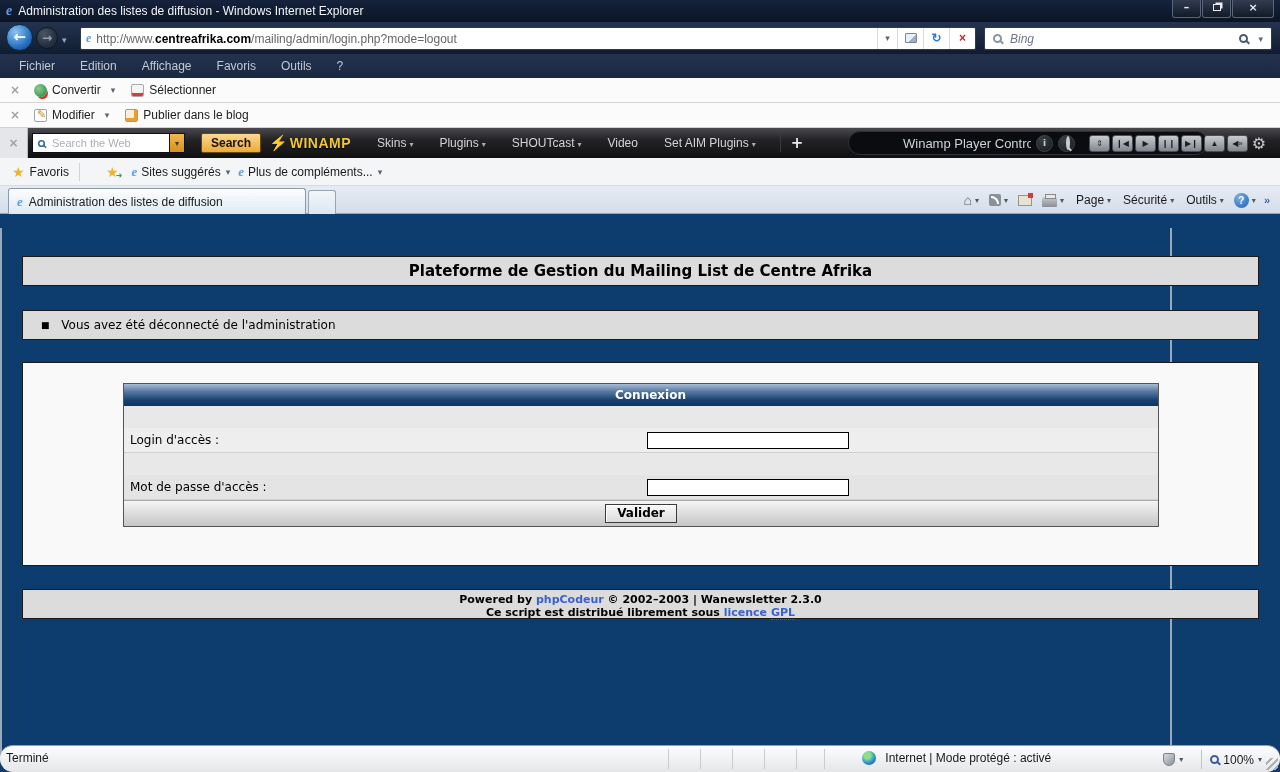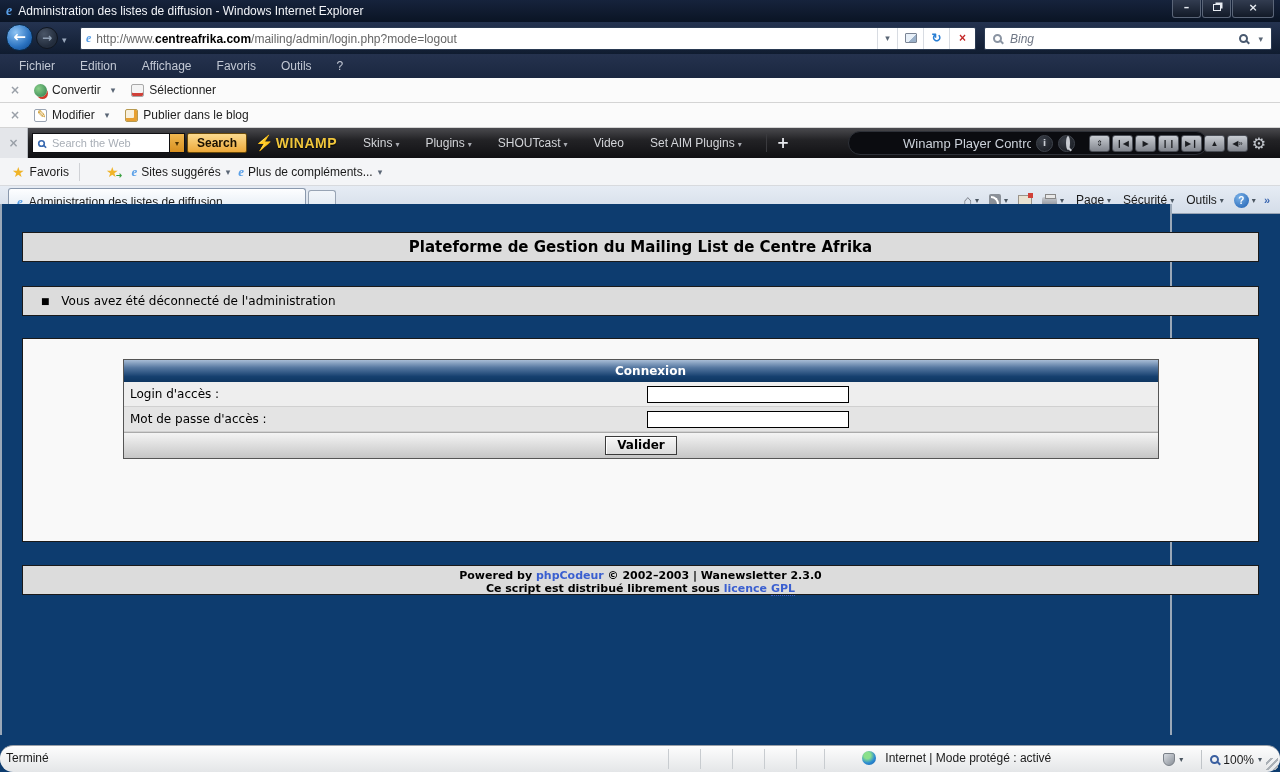--- a/index.html
+++ b/index.html
@@ -73,21 +73,21 @@
     background:linear-gradient(#4a4a4e,#232326 40%,#101013); display:flex; align-items:center; }
   .wa-x { width:28px; height:30px; background:#e4e6ea; border-right:1px solid #b8bcc2;
     color:#9aa0a8; font:bold 12px "DejaVu Sans",sans-serif; text-align:center; line-height:30px; flex:none; }
   .wa-search { width:138px; height:20px; background:#fff; border:1px solid #101013; margin-left:4px;
     display:flex; align-items:center; flex:none; }
   .wa-search .mag { transform:scale(.8); margin-left:4px; border-color:#3a6ab0; } .wa-search .mag::after{ background:#3a6ab0; }
   .wa-search input { border:none; outline:none; width:100px; font-size:11px; color:#9aa0a8; margin-left:6px; }
   .wa-search input::placeholder { color:#a8aeb6; }
   .wa-caretbtn { width:15px; height:20px; background:linear-gradient(#f0b850,#d89020); border:1px solid #101013; border-left:none;
     color:#4a3000; font-size:8px; text-align:center; line-height:20px; flex:none; }
-  .wa-searchbtn { height:20px; padding:0 9px; margin-left:2px; background:linear-gradient(#fbda8e,#eda93a);
+  .wa-searchbtn { height:20px; padding:0 9px; margin-left:16px; background:linear-gradient(#fbda8e,#eda93a);
     border:1px solid #6a4a08; border-radius:2px; color:#1a1000; font:bold 12px "Liberation Sans",sans-serif; line-height:18px; flex:none; }
   .wa-brand { display:flex; align-items:center; margin-left:8px; flex:none; }
   .wa-bolt { color:#f5b60a; font-size:15px; margin-right:2px; }
   .wa-logo { color:#f0c63c; font:bold 14px "Liberation Sans",sans-serif; letter-spacing:.5px;
     text-shadow:0 1px 1px #000; }
   .wa-menu { color:#d2d4d8; font-size:12px; margin-left:26px; white-space:nowrap; }
   .wa-menu .c { font-size:8px; color:#a8aab0; margin-left:3px; }
   .wa-plus { color:#e8eaee; font:bold 15px "DejaVu Sans",sans-serif; margin-left:24px; padding:0 10px; border-left:1px solid #3a3a3e; }
   .wa-pill { position:absolute; right:72px; top:3px; width:360px; height:24px; background:#0b0c10;
     border:1px solid #2e3138; border-radius:12px; display:flex; align-items:center; }
@@ -130,31 +130,31 @@
   .mail-ic::after { content:""; position:absolute; right:-2px; top:-3px; width:5px; height:5px; background:#d04038; }
   .print-ic { display:inline-block; width:15px; height:10px; background:linear-gradient(#c8ccd2,#888c94); border-radius:2px 2px 1px 1px; position:relative; margin-top:3px; }
   .print-ic::before { content:""; position:absolute; top:-3px; left:3px; width:9px; height:3px; background:#e8e8e8; border:1px solid #888; }
   .help-ic { display:inline-block; width:15px; height:15px; border-radius:50%;
     background:radial-gradient(circle at 35% 30%,#7ab2e8,#1a5cb0); color:#fff; font:bold 10px "Liberation Sans",sans-serif;
     text-align:center; line-height:15px; }
   .chev2 { color:#3a66b0; font-weight:bold; font-size:11px; margin-left:8px; }
   .cmd-label { margin-left:12px; }
 
   
-  .content { position:absolute; top:204px; left:0; width:1172px; height:531px; background:#0d3c6f;
+  .content { position:absolute; top:228px; left:0; width:1172px; height:531px; background:#0d3c6f;
     border-left:2px solid #9aa8b8; border-right:2px solid #9aa8b8; font-family:"DejaVu Sans",sans-serif; }
   .gbar { position:absolute; left:20px; width:1237px; background:#dcdcdc; border:1px solid #1a1a1a; }
   .pg-title { top:28px; height:30px; text-align:center; font:bold 15px "DejaVu Sans",sans-serif; line-height:28px; color:#000; }
   .pg-msg { top:82px; height:30px; font-size:12px; color:#000; line-height:28px; padding-left:18px; }
   .pg-msg .blt { font-size:9px; vertical-align:1px; margin-right:8px; }
   .panel { top:134px; height:204px; background:#f9f9f9; }
   .form { position:absolute; left:100px; top:20px; width:1036px; border:1px solid #555; background:#e8e8e8; }
   .form-h { height:22px; background:linear-gradient(#a8bdd6,#5577a0 35%,#16406f 75%,#0d3560);
     color:#fff; font:bold 12px "DejaVu Sans",sans-serif; text-align:center; line-height:22px;padding-left:19px; }
-  .frow { display:flex; height:25px; align-items:center; font-size:12px; color:#000; border-bottom:1px solid #d0d0d0; }
+  .frow { display:flex; height:25px; align-items:center; font-size:12px; color:#000; border-bottom:1px solid #d0d0d0;margin-top:22px; }
   .frow.r1 { background:#eeeeee; } .frow.r2 { background:#e4e4e4; }
   .frow .flab { width:523px; padding-left:6px; flex:none; }
   .frow input { width:202px; height:17px; border:1px solid #000; background:#fff; font-size:12px; padding:0 2px; }
   .fmid { height:70px; background:#d9d9d9; text-align:center; font-size:12px; color:#000; padding-top:19px; }
   .fmid .cb { display:inline-block; width:12px; height:12px; background:#fff; border:1px solid #8a8a8a;
     box-shadow:inset 1px 1px 0 #c8c8c8; vertical-align:-2px; margin-right:7px; }
   .fmid a { color:#3a5fd0; text-decoration:none; display:inline-block; margin-top:8px; }
   .fbtnrow { height:26px; background:linear-gradient(#f4f4f4,#c6c6c6); text-align:center; border-top:1px solid #aaa; }
   .valider { margin-top:3px; padding:1px 11px 2px; font:bold 12px "DejaVu Sans",sans-serif; color:#000;
     background:linear-gradient(#f8f8f8,#dcdcdc); border:1px solid #3a3a3a; box-shadow:inset 1px 1px 0 #fff; }

